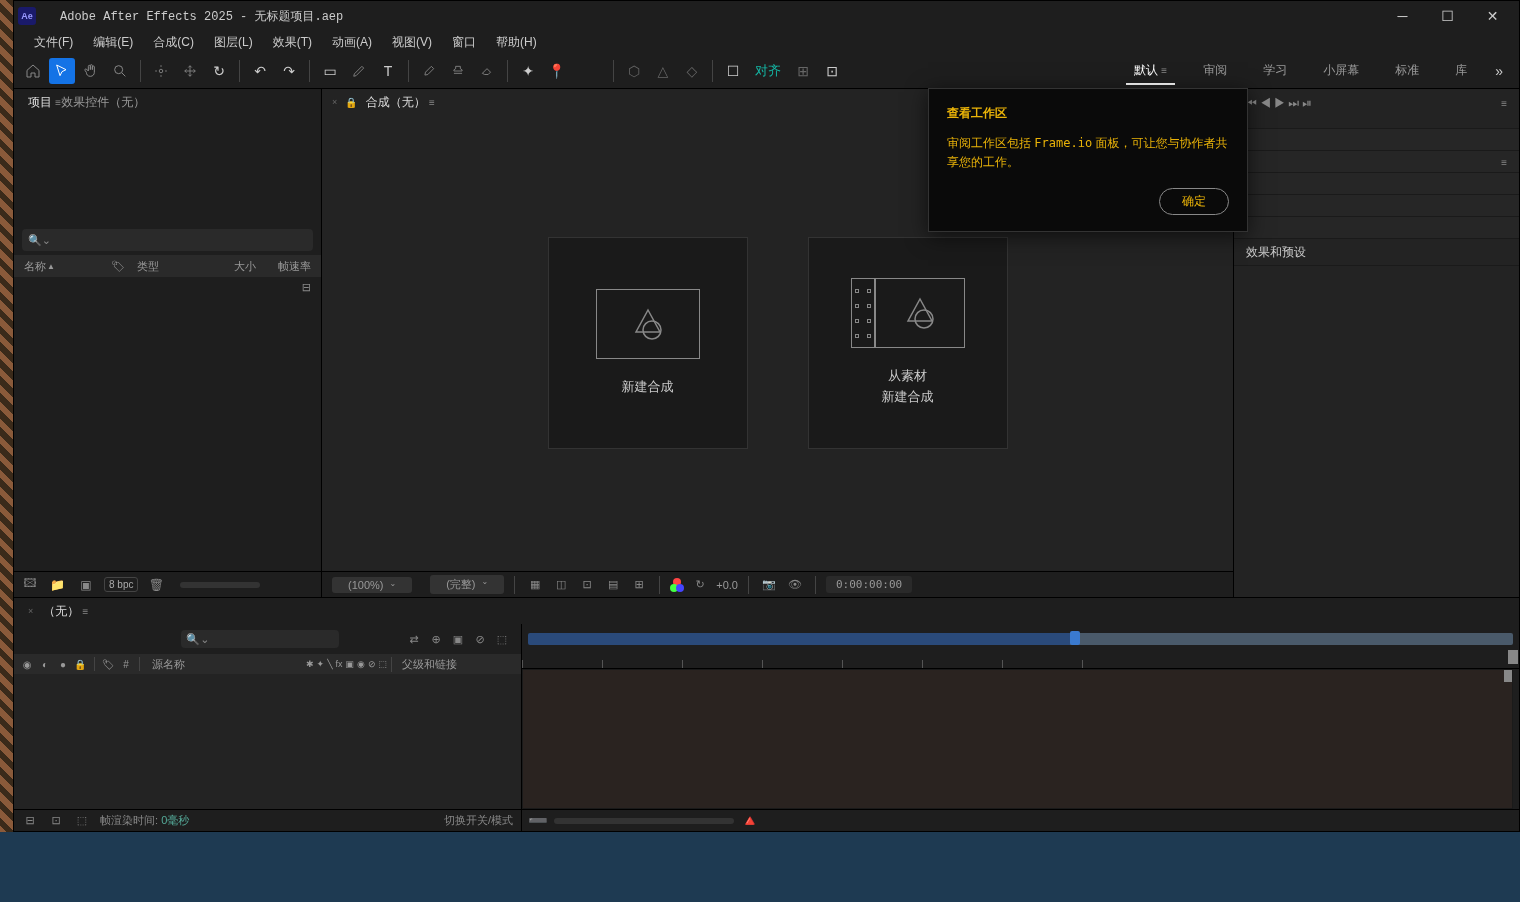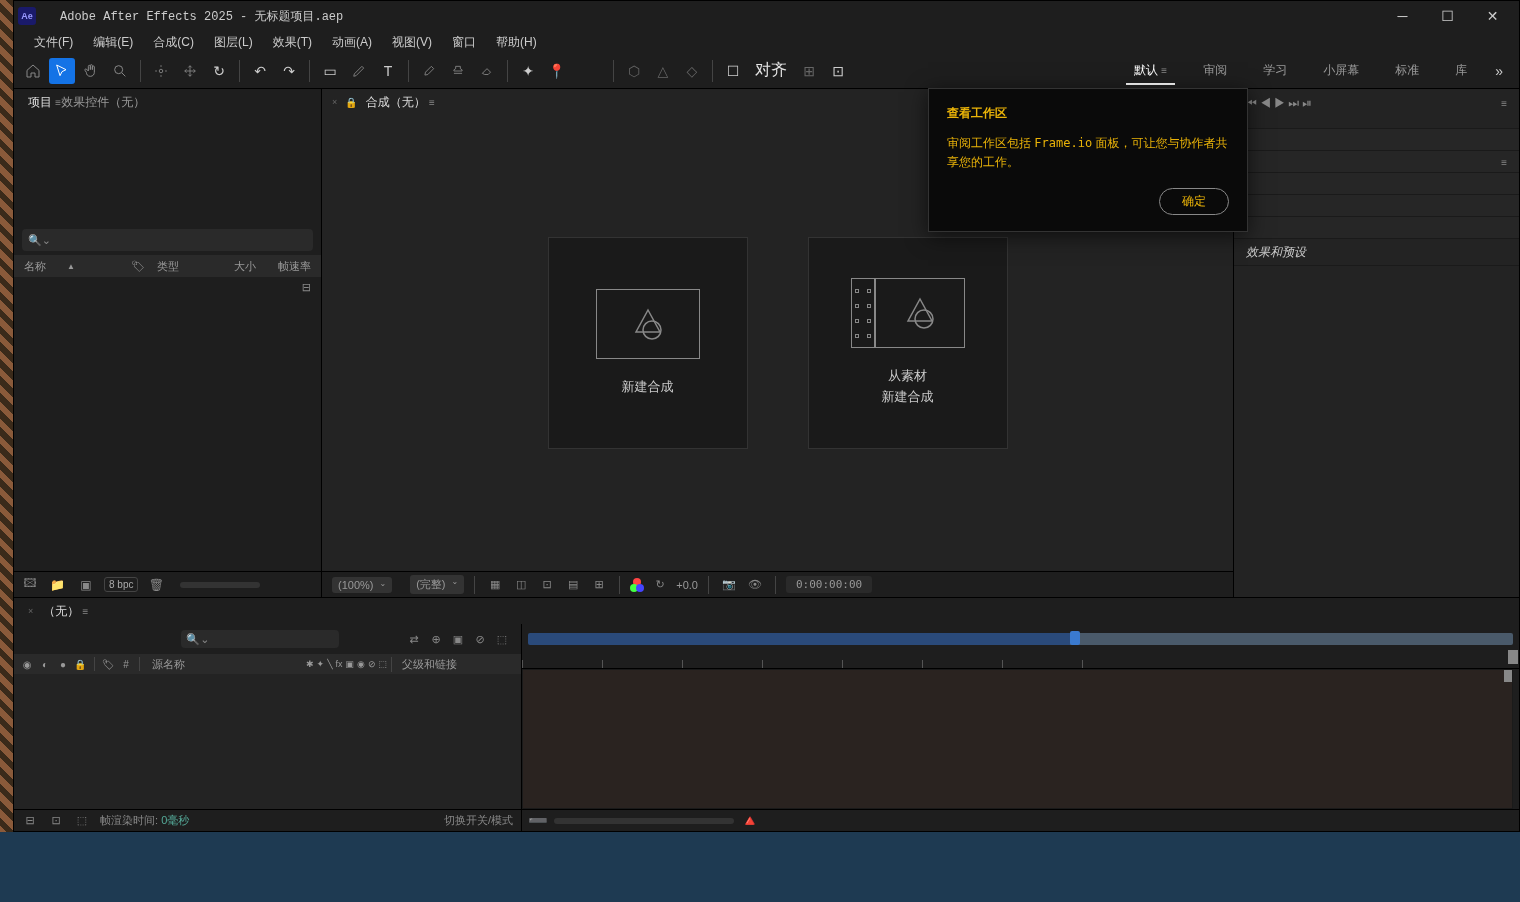--- a/index.html
+++ b/index.html
@@ -21,39 +21,39 @@
 
 .menubar { height:22px; background:#1e1e1e; display:flex; align-items:center; padding:0 10px; gap:0; color:#ccc; font-size:12px;}
 .menu-item { padding:2px 10px; cursor:pointer;}
 
 
 .toolbar { height:36px; background:#1e1e1e; border-bottom:1px solid #000; display:flex; align-items:center; padding:0 6px; gap:3px;}
 .tool-btn { width:26px; height:26px; display:flex; align-items:center; justify-content:center; color:#ccc; border-radius:3px; cursor:pointer; font-size:14px;}
 .tool-btn.active { background:#1473e6; color:#fff;}
 .tool-sep { width:1px; height:22px; background:#444; margin:0 4px;}
 .tool-btn.dim { color:#666;}
-.toolbar-text { color:#e5e5e5; font-size:16px; padding:0 6px;}
+.toolbar-text { color:#14b8a6; font-size:13px; padding:0 6px;}
 .toolbar-right { margin-left:auto; display:flex; align-items:center; gap:20px; padding-right:10px;}
 .ws-tab { color:#999; font-size:12px; padding:8px 8px; cursor:pointer; position:relative;}
 .ws-tab.active { color:#fff; }
 .ws-tab.active::after { content:''; position:absolute; left:0; right:0; bottom:2px; height:2px; background:#fff;}
 .ws-more { color:#ccc; font-size:14px;}
 
 
 .body { flex:1; display:flex; background:#1e1e1e; min-height:0;}
 
 
 .left-panel { width:308px; background:#1e1e1e; display:flex; flex-direction:column; border-right:1px solid #000;}
 .panel-tabs { height:26px; display:flex; align-items:center; padding:0 14px; font-size:12px; color:#999;}
 .panel-tab.active { color:#ddd; }
 .menu-icon { color:#888; font-size:10px;}
 .project-empty { flex:1; }
 .project-search { height:22px; margin:4px 8px; background:#2a2a2a; border-radius:4px; display:flex; align-items:center; padding:0 6px; color:#888; font-size:11px;}
 .project-header { height:22px; background:#2a2a2a; display:flex; align-items:center; font-size:11px; color:#999; padding:0 10px; gap:8px;}
-.ph-name { display:flex; align-items:center; gap:21px;}
+.ph-name { display:flex; align-items:center; gap:1px;}
 .ph-spacer { width:40px;}
 .ph-type { margin-left:4px;}
 .ph-size { margin-left:auto; padding-right:14px;}
 .project-icons-row { display:flex; justify-content:flex-end; padding:4px 10px; color:#888; font-size:11px;}
 .project-bottom { height:26px; background:#1e1e1e; border-top:1px solid #000; display:flex; align-items:center; padding:0 6px; gap:8px;}
 .pb-btn { width:20px; height:20px; display:flex; align-items:center; justify-content:center; color:#888; font-size:12px; cursor:pointer;}
 .pb-bpc { font-size:10px; color:#aaa; border:1px solid #444; padding:1px 4px; border-radius:3px;}
 .pb-bar { width:80px; height:6px; background:#333; border-radius:3px; margin-left:6px;}
 
 
@@ -63,37 +63,37 @@
 .comp-workspace { flex:1; display:flex; align-items:center; justify-content:center; gap:60px; background:#232323;}
 .comp-card { width:200px; height:212px; border:1px solid #333; background:#1a1a1a; display:flex; flex-direction:column; align-items:center; justify-content:center; gap:18px; cursor:pointer;}
 .card-icon { width:104px; height:70px; border:1px solid #888; position:relative; display:flex; align-items:center; justify-content:center;}
 .card-icon svg { width:40px; height:40px;}
 .card-label { color:#ccc; font-size:13px; text-align:center; line-height:1.6;}
 .film-strip { width:24px; height:70px; border:1px solid #888; display:flex; flex-direction:column; justify-content:space-around; padding:4px 3px;}
 .film-row { display:flex; justify-content:space-between;}
 .film-row span { width:4px; height:4px; border:1px solid #888;}
 
 .comp-footer { height:26px; background:#1e1e1e; border-top:1px solid #000; display:flex; align-items:center; padding:0 10px; gap:6px; font-size:11px; color:#999;}
-.cf-dropdown { background:#333; padding:2px 6px; border-radius:3px; display:flex; align-items:flex-start; gap:6px; cursor:pointer;}
+.cf-dropdown { background:#333; padding:2px 16px; border-radius:3px; display:flex; align-items:flex-start; gap:6px; cursor:pointer;}
 .cf-btn { width:20px; height:20px; display:flex; align-items:center; justify-content:center; color:#888; cursor:pointer;}
 .cf-sep { width:1px; height:18px; background:#444; margin:0 4px;}
 .cf-rgb { position:relative; width:14px; height:14px;}
 .cf-rgb span{ position:absolute; width:8px; height:8px; border-radius:50%;}
 .cf-rgb .r{top:0;left:3px;background:#f44;}
 .cf-rgb .g{bottom:0;left:0;background:#4f4;}
 .cf-rgb .b{bottom:0;right:0;background:#44f;}
 .cf-time { background:#2a2a2a; padding:2px 10px; border-radius:3px; font-family:monospace;}
 
 
 .right-panel { width:286px; background:#232323; display:flex; flex-direction:column; border-left:1px solid #000;}
 .right-section { border-bottom:1px solid #1a1a1a;}
 .rs-header { height:28px; display:flex; align-items:center; justify-content:space-between; padding:0 12px; color:#aaa; font-size:12px;}
 .rs-transport { display:flex; gap:4px; color:#888; font-size:12px;}
 .rs-strip { height:22px; border-bottom:1px solid #1a1a1a; background:#262626;}
-.rs-effects-head { height:26px; display:flex; align-items:center; padding:0 12px; color:#ccc; font-size:12px;font-style:italic;}
+.rs-effects-head { height:26px; display:flex; align-items:center; padding:0 12px; color:#ccc; font-size:12px;}
 
 
 .tooltip-pop { position:absolute; top:88px; right:272px; width:320px; background:#0a0a0a; border:1px solid #333; padding:16px 18px; color:#eab308; font-size:12px; z-index:10; box-shadow:0 4px 20px rgba(0,0,0,0.6);}
 .tooltip-pop::before { content:''; position:absolute; top:-8px; left:152px; border:8px solid transparent; border-bottom-color:#0a0a0a;}
 .tooltip-title { font-weight:bold; margin-bottom:12px; font-size:12px;}
 .tooltip-body { line-height:1.6; margin-bottom:16px;}
 .tooltip-code { font-family:monospace;}
 .tooltip-btn-row { display:flex; justify-content:flex-end;}
 .tooltip-btn { border:1px solid #888; border-radius:20px; padding:4px 22px; cursor:pointer; font-size:12px;}
 

